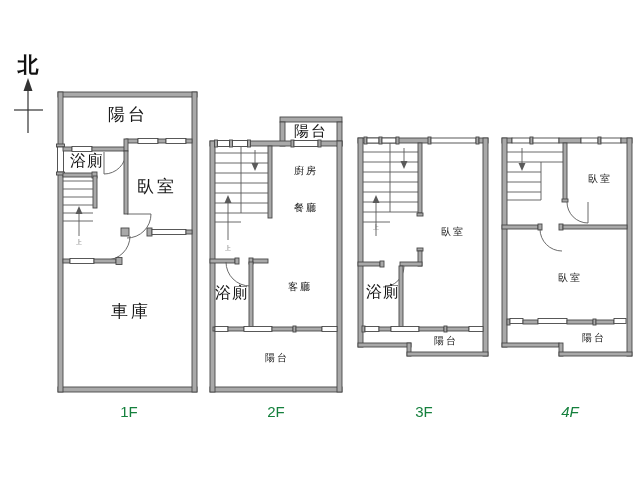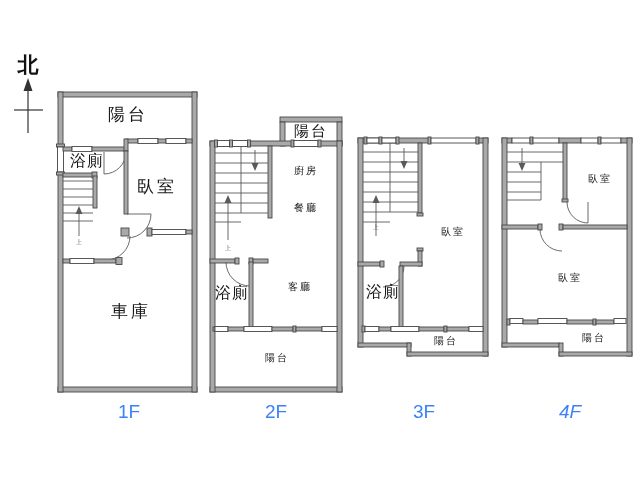--- a/index.html
+++ b/index.html
@@ -14,21 +14,21 @@
   }
   svg.plan{position:absolute;left:0;top:0;z-index:2;}
   .lbl{
     position:absolute;z-index:3;transform:translate(-50%,-50%);
     color:#161616;white-space:nowrap;line-height:1;
   }
   .room{font-size:10px;letter-spacing:2px;}
   .room-lg{font-size:17px;letter-spacing:3px;}
   .room-sm{font-size:16px;letter-spacing:1px;}
   .stairnote{font-size:6px;color:#555;letter-spacing:0;}
-  .floorname{font-size:19px;color:#3b82f6;}
+  .floorname{font-size:15px;color:#15803d;}
   .north-label{font-size:21px;font-weight:bold;color:#111;}
   .wall{fill:#a9a9a9;stroke:#474747;stroke-width:0.9;}
   .win{fill:#ffffff;stroke:#474747;stroke-width:0.9;}
   .ln{stroke:#5a5a5a;stroke-width:0.9;fill:none;}
   .arc{stroke:#5a5a5a;stroke-width:0.9;fill:none;}
   .tri{fill:#5a5a5a;stroke:none;}
 </style>
 </head>
 <body>
 

